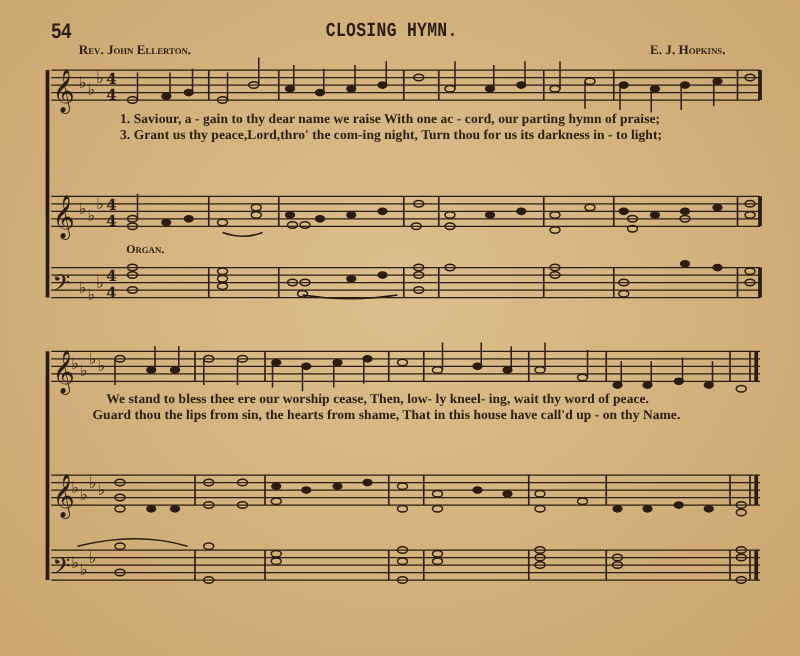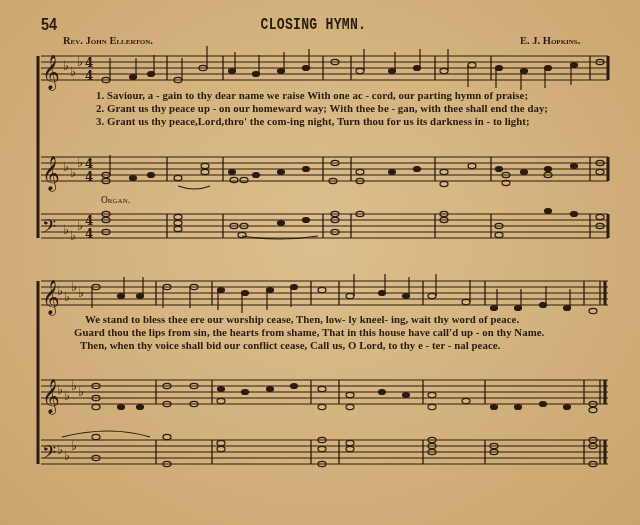--- a/index.html
+++ b/index.html
@@ -5,21 +5,21 @@
   html,body{margin:0;padding:0;}
   body{width:640px;height:525px;overflow:hidden;
     background:radial-gradient(ellipse at 50% 45%, #dcbf8d 0%, #d3b17c 55%, #c9a46e 100%);
     font-family:"Liberation Serif","DejaVu Serif",serif;color:#2a1c10;position:relative;}
   .abs{position:absolute;}
   .pagenum{left:41px;top:15px;font-family:"Liberation Sans",sans-serif;font-weight:bold;font-size:17px;transform:scaleX(.85);transform-origin:left;}
   .title{left:0;width:620px;top:16px;text-align:center;font-family:Liberation Mono, monospace;font-weight:bold;font-size:16px;letter-spacing:.3px;}
   .title span{display:inline-block;transform:scaleX(.82);margin-left:6px;}
   .author{left:63px;top:35px;font-weight:bold;font-size:10.5px;font-variant:small-caps;}
   .composer{left:520px;top:35px;font-weight:bold;font-size:10.5px;font-variant:small-caps;}
-  .organ{left:57px;top:195px;font-weight:normal;font-size:9.5px;font-variant:small-caps;padding-left:44px;}
+  .organ{left:57px;top:195px;font-weight:bold;font-size:9.5px;font-variant:small-caps;padding-left:44px;}
   .verses{font-weight:bold;font-size:10.8px;line-height:13.2px;white-space:nowrap;}
   .verses div{letter-spacing:.05px;}
   svg{position:absolute;left:0;top:0;}
 </style>
 </head>
 <body>
 
 <div class="abs pagenum">54</div>
 <div class="abs title"><span>CLOSING HYMN.</span></div>
 <div class="abs author">Rev. John Ellerton.</div>
@@ -373,21 +373,19 @@
         <ellipse cx="593" cy="446" rx="4" ry="2.6"></ellipse>
         <ellipse cx="593" cy="464" rx="4" ry="2.6"></ellipse>
     </g>
   </g>
 </svg>
 
 <div class="abs organ">Organ.</div>
 
 <div class="abs verses" style="left:84px;top:89px;margin-left:12px;">
   <div>1. Saviour, a - gain  to   thy dear name we raise With  one  ac - cord,  our  parting hymn of praise;</div>
-  <div>2. Grant us thy  peace up - on  our homeward way; With thee  be - gan,  with thee shall end the  day;</div>
   <div>3. Grant us thy  peace,Lord,thro' the com-ing  night, Turn thou for  us   its  darkness  in - to   light;</div>
 </div>
 
 <div class="abs verses" style="left:74px;top:313px;">
   <div style="padding-left:11px">We stand to  bless thee  ere  our  worship cease, Then, low- ly   kneel- ing,  wait thy word of peace.</div>
   <div>Guard thou the  lips  from sin, the hearts from shame, That in  this house have call'd up - on  thy Name.</div>
-  <div style="padding-left:6px">Then, when thy voice shall bid  our  conflict  cease, Call  us,  O  Lord,   to   thy  e - ter - nal peace.</div>
 </div>
 
 </body></html>

